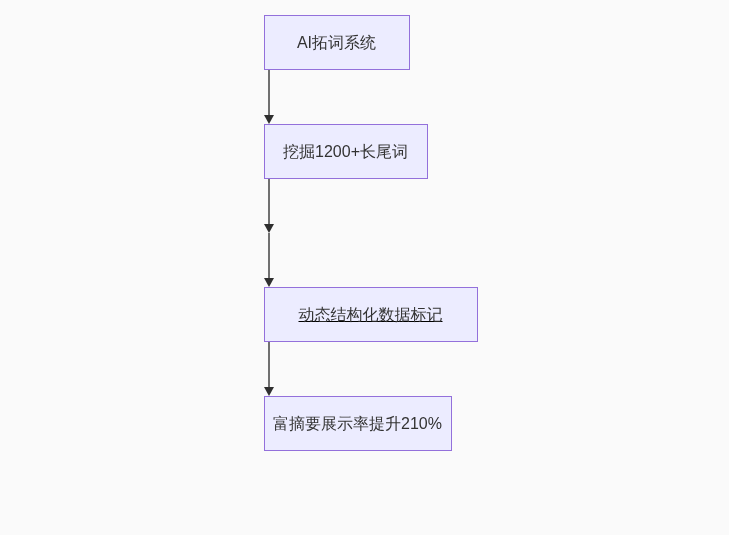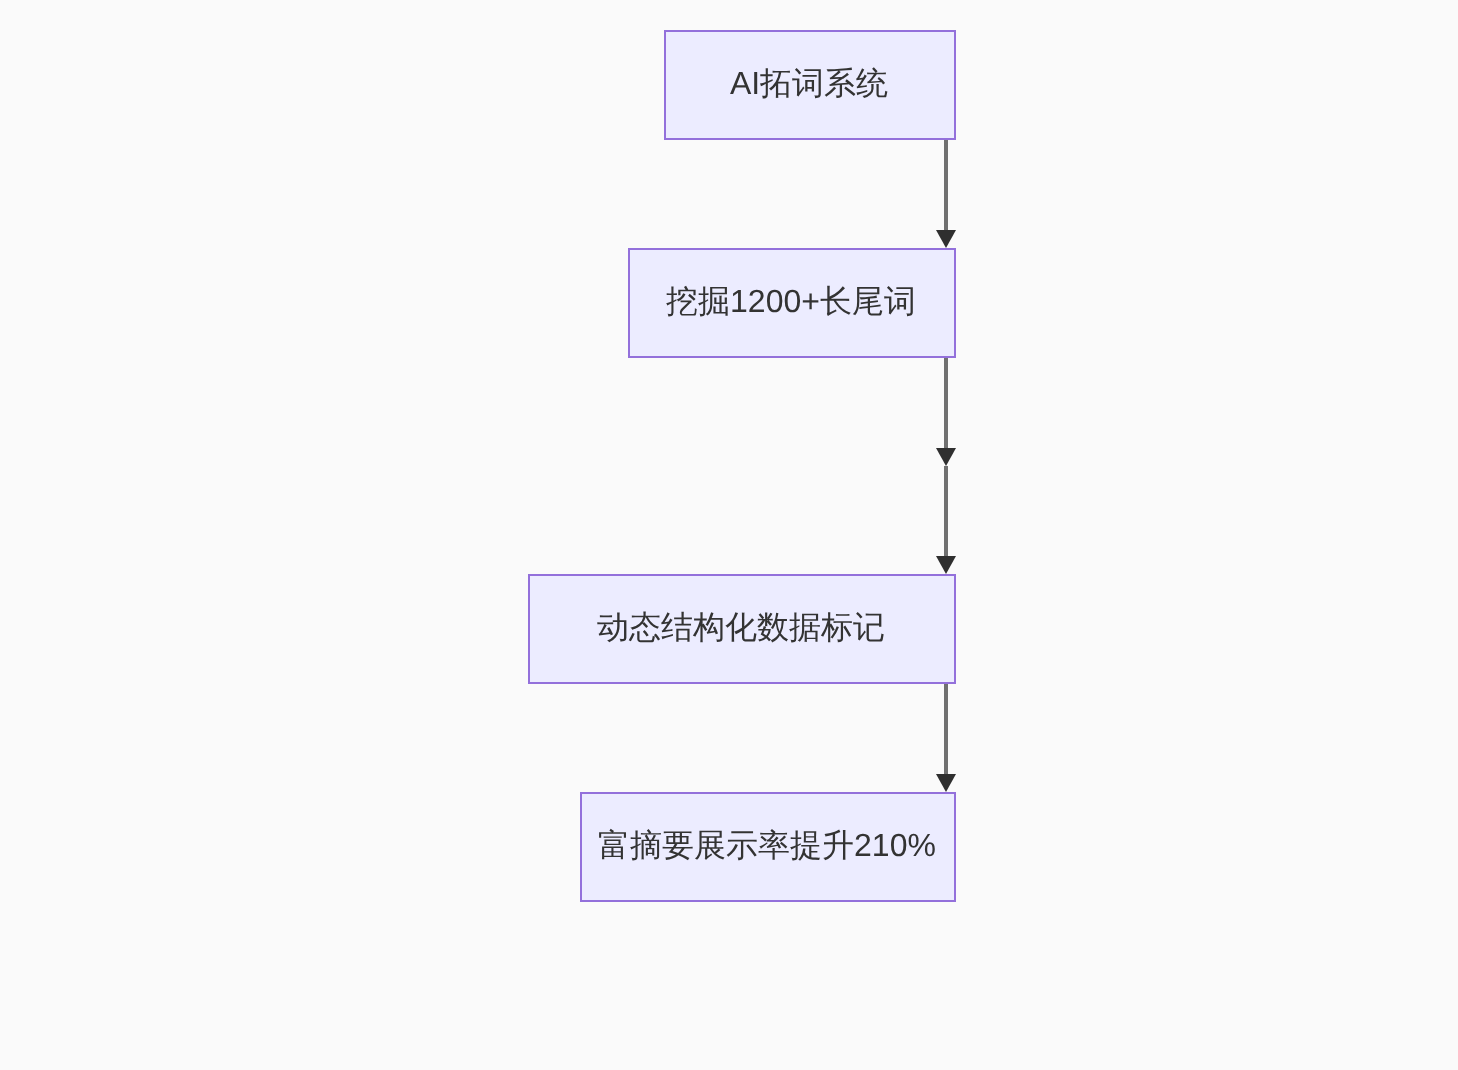--- a/index.html
+++ b/index.html
@@ -9,21 +9,21 @@
     background: #fafafa;
     overflow: hidden;
     font-family: "Liberation Sans", "DejaVu Sans", sans-serif;
   }
   .diagram {
     width: fit-content;
     margin: 0 auto;
     padding-top: 15px;
     display: flex;
     flex-direction: column;
-    align-items: flex-end;
+    align-items: flex-start;
     transform: translateX(6px);
   }
   .node {
     height: 55px;
     background: #ECECFF;
     border: 1.5px solid #9370DB;
     display: flex;
     align-items: center;
     justify-content: center;
     flex-shrink: 0;
@@ -49,21 +49,21 @@
   .arrow-head {
     width: 0;
     height: 0;
     border-left: 5px solid transparent;
     border-right: 5px solid transparent;
     border-top: 9px solid #2f2f2f;
   }
   .w1 { width: 146px; }
   .w2 { width: 164px; }
   .w3 { width: 224px; }
-  .w4 { width: 214px; }
+  .w4 { width: 214px; text-decoration: underline; }
   .w5 { width: 188px; }
 </style>
 </head>
 <body>
 
 <div class="diagram">
 
   <div class="node w1">
     <span class="node-label">AI拓词系统</span>
   </div>

